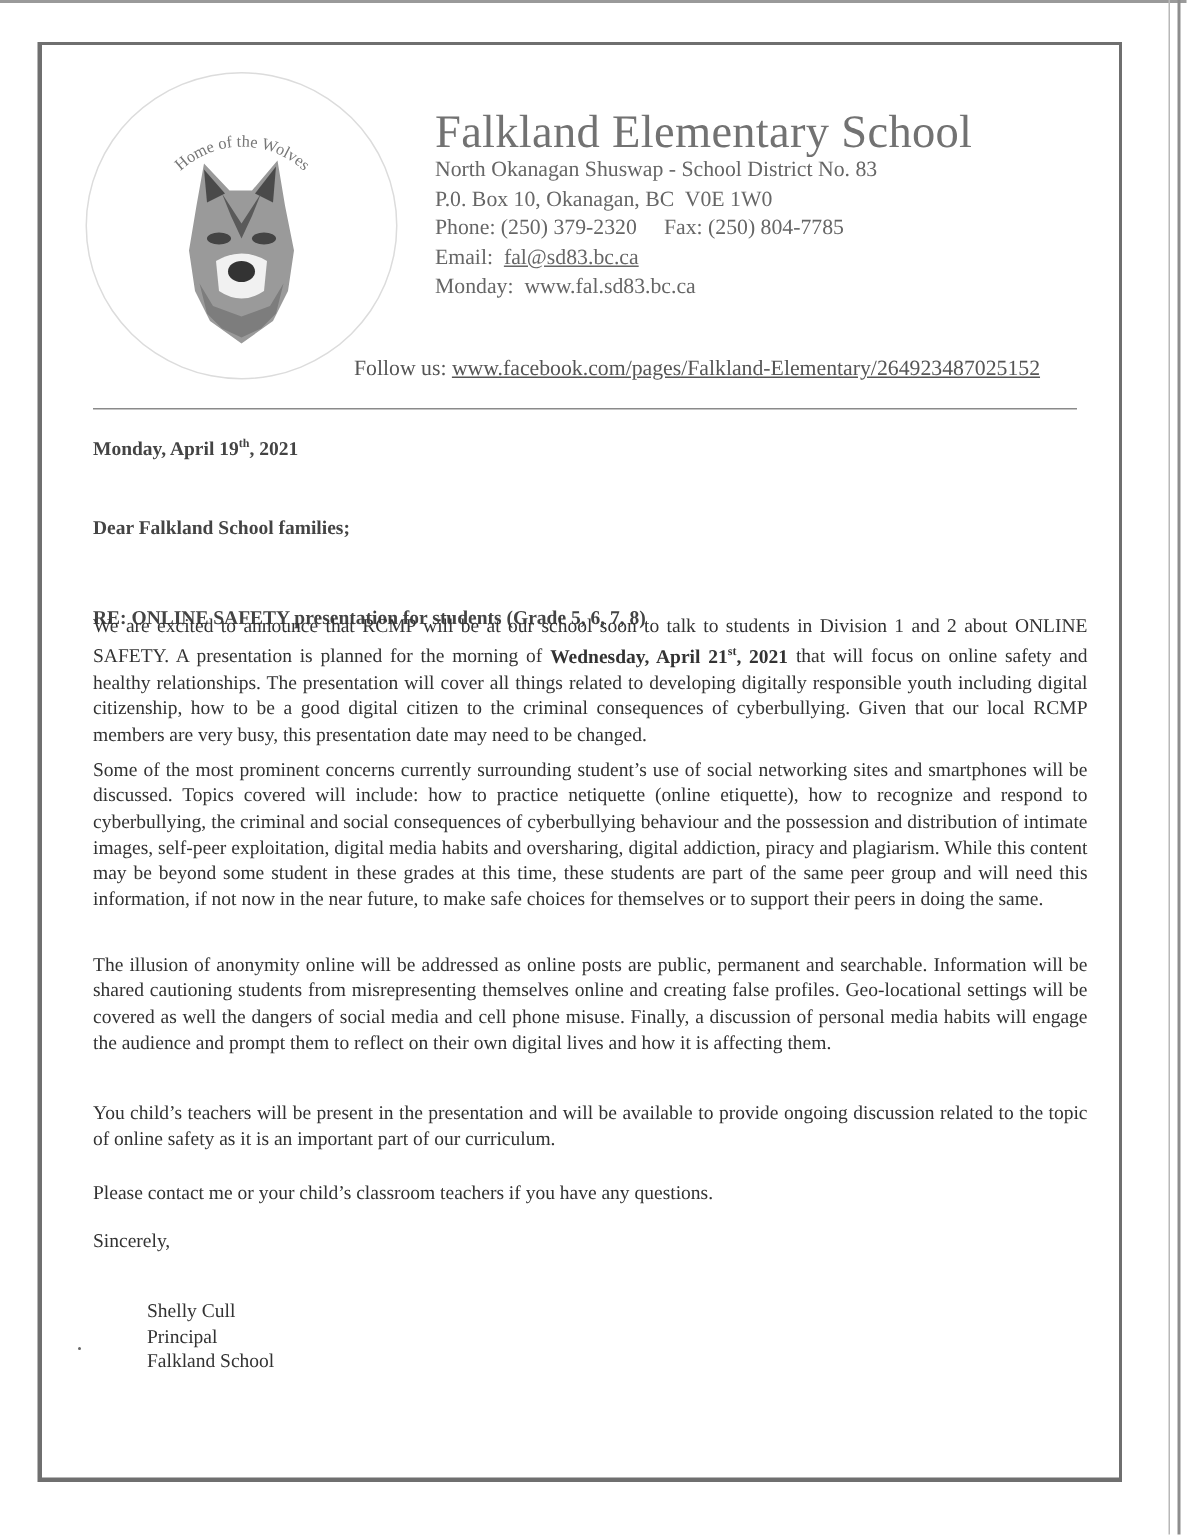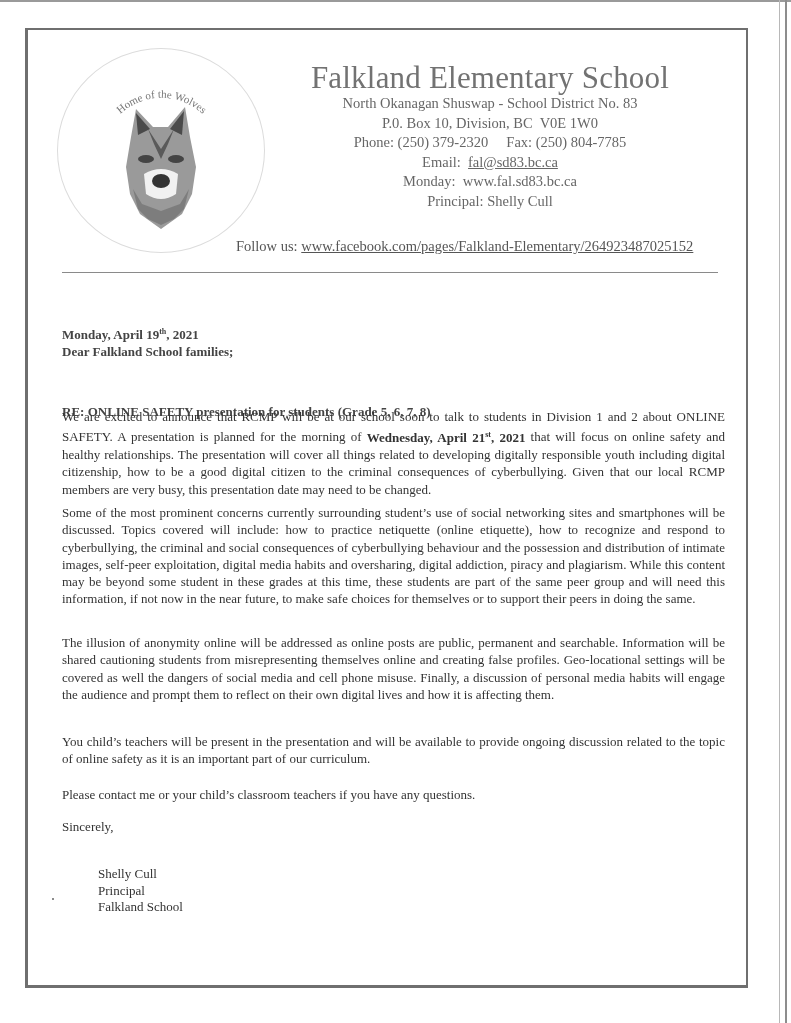--- a/index.html
+++ b/index.html
@@ -15,33 +15,33 @@
     position: absolute; left: 25px; top: 28px; width: 723px; height: 960px;
     border: 2px solid #6f6f6f; border-bottom-width: 3px; border-left-width: 3px;
     box-sizing: border-box;
   }
   .logo {
     position: absolute; left: 57px; top: 48px; width: 208px; height: 205px;
     border-radius: 50%; border: 1.5px solid #dcdcdc; box-sizing: border-box;
   }
   .logo svg { position: absolute; left: 0; top: 0; }
   .letterhead {
-    position: absolute; left: 290px; top: 62px; width: 400px; text-align: center; color: #6d6d6d;
+    position: absolute; left: 290px; top: 72px; width: 400px; color: #6d6d6d;
   }
   .school-name { font-size: 31px; line-height: 32px; color: #727272; letter-spacing: 0.2px; }
   .lh-line { font-size: 14.5px; line-height: 19.5px; color: #666; }
   .lh-line a { color: #666; text-decoration: underline; }
   .follow {
     position: absolute; left: 236px; top: 238px; font-size: 14.5px; color: #555;
   }
   .follow a { color: #555; text-decoration: underline; }
   .rule {
     position: absolute; left: 62px; top: 272px; width: 656px; height: 1px; background: #8a8a8a;
   }
-  .date { position: absolute; left: 62px; top: 291px; font-size: 13px; font-weight: bold; color: #444; margin-top: 36px; }
+  .date { position: absolute; left: 62px; top: 291px; font-size: 13px; font-weight: bold; color: #444; }
   .date sup, .p sup { font-size: 8px; }
   .greeting { position: absolute; left: 62px; top: 344px; font-size: 13px; font-weight: bold; color: #444; }
   .re { position: absolute; left: 62px; top: 376px; font-size: 13px; font-weight: bold; color: #444; margin-top: 28px; }
   .p {
     position: absolute; left: 62px; width: 663px; font-size: 13px; line-height: 17.3px;
     text-align: justify; color: #333; margin: 0;
   }
   .p b { color: #333; }
   .sig { position: absolute; left: 62px; top: 866px; font-size: 13px; line-height: 16.5px; color: #333; margin-left: 36px; }
   .dot { position: absolute; left: 52px; top: 898px; width: 2px; height: 2px; background: #666; border-radius: 50%; }
@@ -72,27 +72,26 @@
     <ellipse cx="118" cy="110" rx="8" ry="4" fill="#444"></ellipse>
     <path d="M 86 125 Q 103 115 120 125 L 118 145 Q 103 155 88 145 Z" fill="#f1f1f1"></path>
     <ellipse cx="103" cy="132" rx="9" ry="7" fill="#333"></ellipse>
     <path d="M 75 140 L 80 160 L 90 170 L 103 176 L 116 170 L 126 160 L 131 140 L 122 155 L 103 162 L 84 155 Z" fill="#7d7d7d"></path>
   </svg>
 </div>
 
 <div class="letterhead">
   <div class="school-name">Falkland Elementary School</div>
   <div class="lh-line">North Okanagan Shuswap - School District No. 83</div>
-  <div class="lh-line" style="white-space:pre">P.0. Box 10, Division, BC  V0E 1W0</div>
+  <div class="lh-line" style="white-space:pre">P.0. Box 10, Okanagan, BC  V0E 1W0</div>
   <div class="lh-line" style="white-space:pre">Phone: (250) 379-2320     Fax: (250) 804-7785</div>
   <div class="lh-line">
     <span style="white-space:pre">Email:  </span><a>fal@sd83.bc.ca</a>
   </div>
   <div class="lh-line" style="white-space:pre">Monday:  www.fal.sd83.bc.ca</div>
-  <div class="lh-line">Principal: Shelly Cull</div>
 </div>
 
 <div class="follow">
   <span style="white-space:pre">Follow us: </span><a>www.facebook.com/pages/Falkland-Elementary/264923487025152</a>
 </div>
 
 <div class="rule"></div>
 
 <div class="date"><span>Monday, April 19</span><sup>th</sup><span>, 2021</span></div>
 

